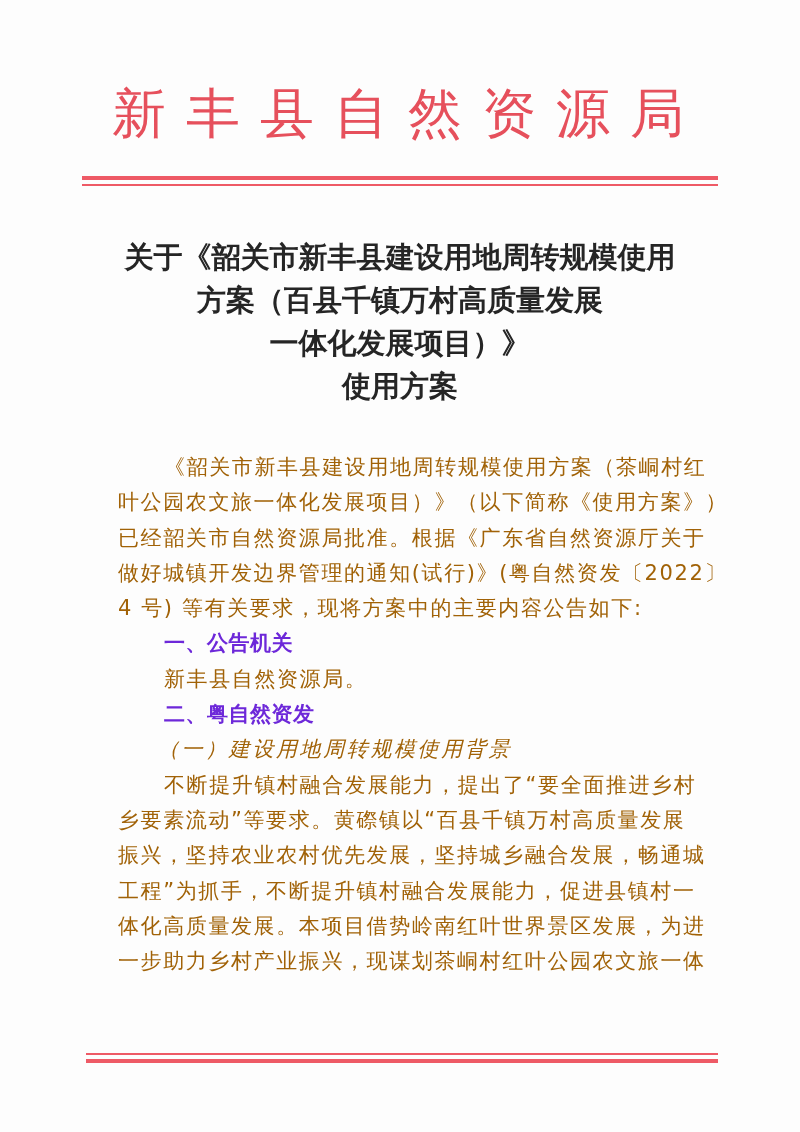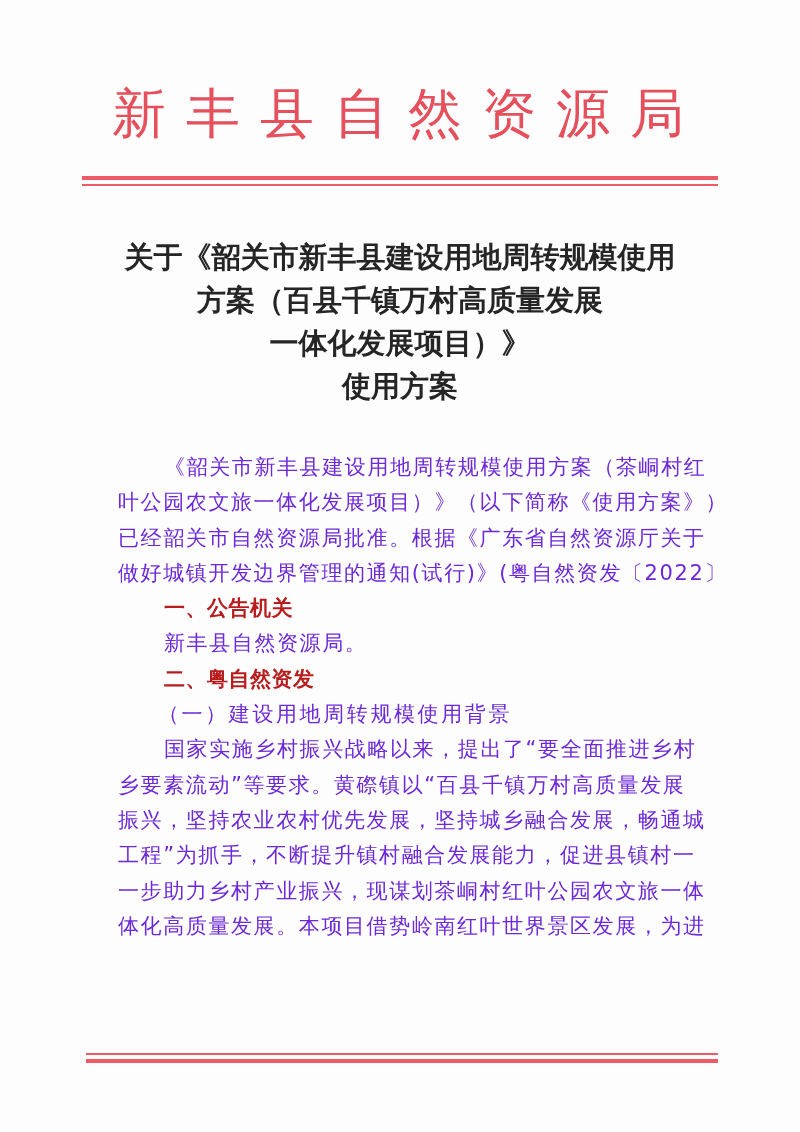--- a/index.html
+++ b/index.html
@@ -64,34 +64,35 @@
     position: absolute;
     left: 118px;
     width: 560px;
     top: 450px;
   }
   .line {
     font-family: "DejaVu Sans", "Liberation Sans", sans-serif;
     font-size: 21px;
     line-height: 35.3px;
     height: 35.3px;
-    color: #6d28d9;
+    color: #a16207;
     white-space: nowrap;
     letter-spacing: 1.6px;
   }
   .line.indent { padding-left: 46px; }
   .line.heading {
     padding-left: 46px;
     font-weight: bold;
     letter-spacing: 0.5px;
-    color: #b91c1c;
+    color: #6d28d9;
   }
   .line.sub {
     padding-left: 40px;
     letter-spacing: 2.6px;
+    font-style: italic;
   }
 </style>
 </head>
 <body>
 
 <div class="page">
 
   <div class="masthead">
     <span>新</span>
     <span>丰</span>
@@ -111,31 +112,32 @@
     <div class="tline">方案（百县千镇万村高质量发展</div>
     <div class="tline">一体化发展项目）》</div>
     <div class="tline">使用方案</div>
   </div>
 
   <div class="body">
     <div class="line indent">《韶关市新丰县建设用地周转规模使用方案（茶峒村红</div>
     <div class="line">叶公园农文旅一体化发展项目）》（以下简称《使用方案》）</div>
     <div class="line">已经韶关市自然资源局批准。根据《广东省自然资源厅关于</div>
     <div class="line">做好城镇开发边界管理的通知(试行)》(粤自然资发〔2022〕</div>
+    <div class="line">4 号) 等有关要求，现将方案中的主要内容公告如下:</div>
 
     <div class="line heading">一、公告机关</div>
     <div class="line indent">新丰县自然资源局。</div>
 
     <div class="line heading">二、粤自然资发</div>
     <div class="line sub">（一）建设用地周转规模使用背景</div>
 
-    <div class="line indent">国家实施乡村振兴战略以来，提出了“要全面推进乡村</div>
+    <div class="line indent">不断提升镇村融合发展能力，提出了“要全面推进乡村</div>
     <div class="line">乡要素流动”等要求。黄磜镇以“百县千镇万村高质量发展</div>
     <div class="line">振兴，坚持农业农村优先发展，坚持城乡融合发展，畅通城</div>
     <div class="line">工程”为抓手，不断提升镇村融合发展能力，促进县镇村一</div>
+    <div class="line">体化高质量发展。本项目借势岭南红叶世界景区发展，为进</div>
     <div class="line">一步助力乡村产业振兴，现谋划茶峒村红叶公园农文旅一体</div>
-    <div class="line">体化高质量发展。本项目借势岭南红叶世界景区发展，为进</div>
   </div>
 
   <div class="rule" style="left:86px; width:632px; top:1053px; height:2px;"></div>
   <div class="rule" style="left:86px; width:632px; top:1059px; height:4px;"></div>
 
 </div>
 
 </body></html>

